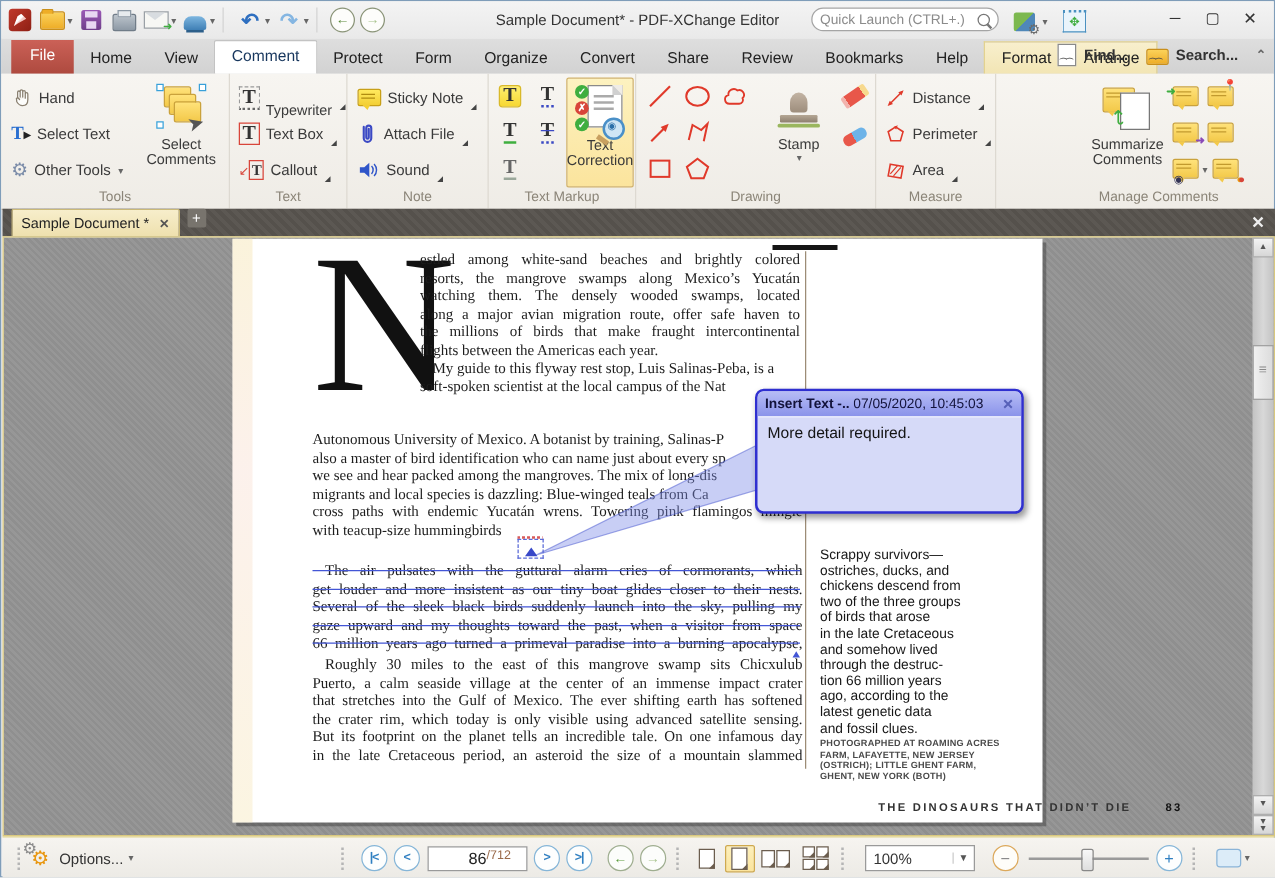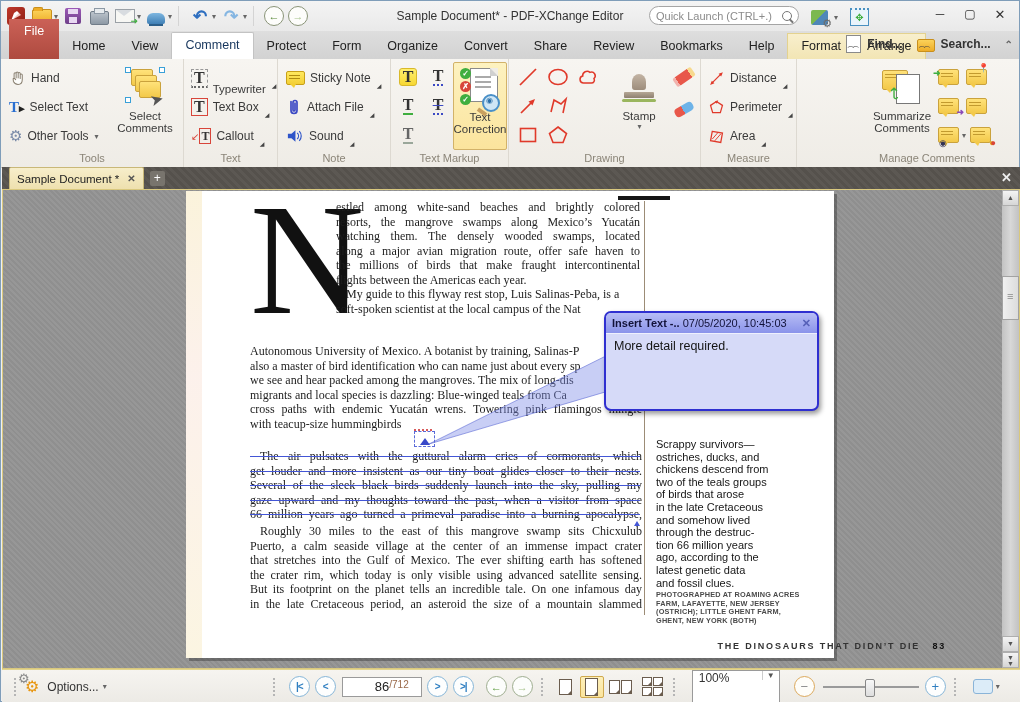--- a/index.html
+++ b/index.html
@@ -32,21 +32,21 @@
   .ql-text{flex:1;font-size:11px;color:#8b8b8b;white-space:nowrap;overflow:hidden;}
   .mag{width:8px;height:8px;border:1.5px solid #777;border-radius:50%;position:relative;flex:none;}
   .mag::after{content:"";position:absolute;width:5px;height:1.5px;background:#777;transform:rotate(45deg);left:6px;top:8px;}
   .ui-opt-ic{width:17px;height:15px;background:linear-gradient(135deg,#7cb84f 50%,#4f87b8 50%);border-radius:2px;position:relative;}
   .ui-opt-ic::after{content:"⚙";position:absolute;right:-4px;bottom:-5px;font-size:11px;color:#6b6b6b;}
   .fs-ic{width:17px;height:15px;background:#eaf4fb;border:1px solid #4a90c0;border-top:2px dotted #4a90c0;color:#3fae3f;font-size:10px;display:flex;align-items:center;justify-content:center;}
   .winbtn{width:30px;height:22px;display:flex;align-items:center;justify-content:center;font-size:12px;color:#333;}
   
   .ribtabs{position:absolute;left:0;top:30px;width:100%;height:28px;background:linear-gradient(#dedede,#d2d2d2);display:flex;align-items:flex-end;font-size:12.5px;color:#222;}
   .rtab{padding:5px 13px 6px;white-space:nowrap;}
-  .rtab-file{background:linear-gradient(#cb6157,#ae4a3f);color:#fff;padding:5px 15px 21px;margin-left:8px;}
+  .rtab-file{background:linear-gradient(#cb6157,#ae4a3f);color:#fff;padding:5px 15px 8px;margin-left:8px;}
   .rtab-active{background:#fff;border:1px solid #c3c3c3;border-bottom:none;border-radius:2px 2px 0 0;color:#17365d;padding:5px 13px 7px;}
   .ctx-wrap{display:flex;background:linear-gradient(#f8efcd,#f2e5b4);border:1px solid #e3d28f;border-bottom:none;}
   .ribtabs-right{position:absolute;right:6px;top:34px;display:flex;align-items:center;gap:6px;font-size:12px;color:#333;font-weight:bold;}
   .doc-find-ic{width:13px;height:16px;background:#fff;border:1px solid #8a8a8a;position:relative;}
   .doc-find-ic::after{content:"⌒⌒";position:absolute;left:0px;bottom:-3px;font-size:7px;color:#444;letter-spacing:-2px;}
   .folder-find-ic{width:16px;height:11px;background:linear-gradient(#fbd25a,#eead27);border:1px solid #c98f1b;border-radius:2px;position:relative;margin-top:3px;}
   .folder-find-ic::after{content:"⌒⌒";position:absolute;left:1px;bottom:-4px;font-size:7px;color:#444;letter-spacing:-2px;}
   .chev-up{color:#666;font-size:10px;margin-left:8px;}
   
   .ribbon{position:absolute;left:0;top:58px;width:100%;height:108px;background:linear-gradient(#f7f5f1,#efece6);border-bottom:1px solid #c9c5bd;}
@@ -86,21 +86,21 @@
   .tc-ic{position:relative;width:40px;height:42px;}
   .tc-doc{position:absolute;right:2px;top:0;width:26px;height:32px;background:#fff;border:1px solid #8a8a8a;}
   .tc-doc::before{content:"";position:absolute;right:-1px;top:-1px;border-left:8px solid #d0d0d0;border-top:8px solid #efece6;}
   .tc-doc::after{content:"";position:absolute;left:4px;top:7px;width:16px;height:1.5px;background:#aaa;box-shadow:0 5px 0 #aaa,0 10px 0 #aaa;}
   .tc-dot{position:absolute;width:11px;height:11px;border-radius:50%;color:#fff;font-size:8px;line-height:11px;text-align:center;font-weight:bold;}
   .tc-lens{position:absolute;right:0px;bottom:-2px;width:14px;height:14px;border:2.5px solid #4a90c8;border-radius:50%;background:#cfe6f5;}
   .tc-lens::after{content:"◉";position:absolute;left:2px;top:0px;font-size:8px;color:#2a6fa8;}
   .tc-handle{position:absolute;right:13px;bottom:-4px;width:10px;height:4px;background:#c8a060;transform:rotate(35deg);}
   .cube{position:relative;width:34px;height:34px;}
   
-  .tabbar{position:absolute;left:1px;top:166px;width:1018px;height:22px;background:repeating-linear-gradient(45deg,#5c5853 0 3px,#55514c 3px 6px);display:flex;align-items:flex-end;}
+  .tabbar{position:absolute;left:1px;top:166px;width:1018px;height:22px;background:repeating-linear-gradient(45deg,#5c5853 0 3px,#55514c 3px 6px);display:flex;align-items:flex-start;}
   .doctab{margin-left:7px;height:21px;background:linear-gradient(#f7eecb,#eee0ae);border:1px solid #c9b878;border-bottom:none;border-radius:2px 2px 0 0;display:flex;align-items:center;padding:0 7px;font-size:11.5px;color:#222;gap:8px;}
   .doctab .x{color:#555;font-size:10px;font-weight:bold;}
   .newtab{width:15px;height:15px;background:#78746d;border-radius:2px;color:#fff;font-size:12px;line-height:14px;text-align:center;margin:0 0 3px 6px;}
   .tabbar-close{position:absolute;right:8px;bottom:4px;color:#eee;font-size:13px;font-weight:bold;}
   
   .viewport{position:absolute;left:1px;top:188px;width:1018px;height:480px;background:repeating-linear-gradient(45deg,#979797 0 2px,#8f8f8f 2px 4px);border:1px solid #d9c87e;box-sizing:border-box;overflow:hidden;}
   .page{position:absolute;left:183px;top:1px;width:648px;height:467px;background:#fff;box-shadow:3px 3px 0 rgba(60,60,60,.45);}
   .page-tint{position:absolute;left:0;top:0;width:16px;height:100%;background:linear-gradient(180deg,rgba(247,233,190,.55),rgba(247,215,200,.35) 40%,rgba(247,233,190,.45));}
   .serif{font-family:"Liberation Serif","DejaVu Serif",serif;color:#1d1d1d;}
   .bodyline{font-size:12px;line-height:14.55px;white-space:nowrap;}
@@ -133,21 +133,21 @@
   .grip{width:4px;height:18px;border-left:2px dotted #b5b5b5;margin:0 5px;}
   .gear-opt{font-size:16px;color:#e8960f;position:relative;margin-right:4px;}
   .gear-opt::before{content:"⚙";position:absolute;left:-7px;top:-6px;font-size:13px;color:#8a8a8a;}
   .navbtn{width:21px;height:21px;border:1.5px solid #86b6d8;border-radius:50%;background:#fdfefe;color:#2f7fc1;font-weight:bold;font-size:10px;display:flex;align-items:center;justify-content:center;margin-left:5px;box-sizing:border-box;letter-spacing:-1px;}
   .pagebox{width:80px;height:20px;border:1px solid #9a9a9a;background:#fff;margin-left:6px;display:flex;align-items:center;justify-content:flex-end;padding:0 12px;box-sizing:border-box;}
   .histbtn{width:21px;height:21px;border:1.5px solid #9fae90;border-radius:50%;background:#fcfdfb;display:flex;align-items:center;justify-content:center;font-size:11px;margin-left:5px;box-sizing:border-box;}
   .layic{width:24px;height:22px;display:flex;align-items:center;justify-content:center;margin-left:2px;border:1px solid transparent;box-sizing:border-box;}
   .layic.active{background:linear-gradient(#fdf0bb,#fbe49d);border:1px solid #cfa94e;border-radius:2px;}
   .minipage{width:11px;height:14px;background:#fff;border:1px solid #6b5d4e;position:relative;}
   .minipage::after{content:"";position:absolute;right:-1px;bottom:-1px;border-left:5px solid transparent;border-bottom:5px solid #6b5d4e;}
-  .zoombox{width:88px;height:33px;border:1px solid #9a9a9a;background:#fff;margin-left:8px;display:flex;align-items:flex-start;box-sizing:border-box;}
+  .zoombox{width:88px;height:21px;border:1px solid #9a9a9a;background:#fff;margin-left:8px;display:flex;align-items:center;box-sizing:border-box;}
   .zoombox .zv{flex:1;padding-left:6px;}
   .zoombox .zdd{width:16px;border-left:1px solid #ccc;text-align:center;font-size:8px;color:#555;}
   .zbtn{width:21px;height:21px;border-radius:50%;display:flex;align-items:center;justify-content:center;font-size:13px;box-sizing:border-box;margin-left:6px;}
   .zminus{border:1.5px solid #dca95c;color:#8a8a8a;background:#fefdf9;}
   .zplus{border:1.5px solid #86b6d8;color:#2f7fc1;background:#fdfefe;}
   .ztrack{width:96px;height:2px;background:#9a9a9a;margin-left:8px;position:relative;}
   .zthumb{position:absolute;left:42px;top:-7px;width:8px;height:16px;background:linear-gradient(#f8f8f8,#dedede);border:1px solid #888;border-radius:2px;}
   .fitic{width:18px;height:13px;border:1.5px solid #8ab4d8;background:#dcecf8;border-radius:3px;margin-left:8px;}
   svg{display:block;}
 </style>
@@ -517,41 +517,41 @@
           <div class="bodyline j">that stretches into the Gulf of Mexico. The ever shifting earth has softened</div>
           <div class="bodyline j">the crater rim, which today is only visible using advanced satellite sensing.</div>
           <div class="bodyline j">But its footprint on the planet tells an incredible tale. On one infamous day</div>
           <div class="bodyline j">in the late Cretaceous period, an asteroid the size of a mountain slammed</div>
         </div>
 
       <div style="position:absolute;left:470px;top:247px;width:140px;">
           <div class="sidebar-l">Scrappy survivors—</div>
           <div class="sidebar-l">ostriches, ducks, and</div>
           <div class="sidebar-l">chickens descend from</div>
-          <div class="sidebar-l">two of the teals groups</div>
+          <div class="sidebar-l">two of the three groups</div>
           <div class="sidebar-l">of birds that arose</div>
           <div class="sidebar-l">in the late Cretaceous</div>
           <div class="sidebar-l">and somehow lived</div>
           <div class="sidebar-l">through the destruc-</div>
           <div class="sidebar-l">tion 66 million years</div>
           <div class="sidebar-l">ago, according to the</div>
           <div class="sidebar-l">latest genetic data</div>
           <div class="sidebar-l">and fossil clues.</div>
         </div>
 
       <div style="position:absolute;left:470px;top:400px;width:140px;">
           <div class="caption-l">PHOTOGRAPHED AT ROAMING ACRES</div>
           <div class="caption-l">FARM, LAFAYETTE, NEW JERSEY</div>
           <div class="caption-l">(OSTRICH); LITTLE GHENT FARM,</div>
           <div class="caption-l">GHENT, NEW YORK (BOTH)</div>
         </div>
 
       <div class="footerline">
         <span>THE DINOSAURS THAT DIDN’T DIE</span>
-        <span style="margin-left:8px;color:#111;">83</span>
+        <span style="margin-left:23px;color:#111;">83</span>
       </div>
 
       <svg class="beam" width="648" height="467">
         <polygon points="243,253 470,140 470,186" fill="rgba(124,138,232,0.42)" stroke="rgba(80,95,210,0.55)" stroke-width="1"></polygon>
       </svg>
 
       <div class="caret-marker"></div>
       <div class="strike-caret"></div>
 
       <div class="popup">

